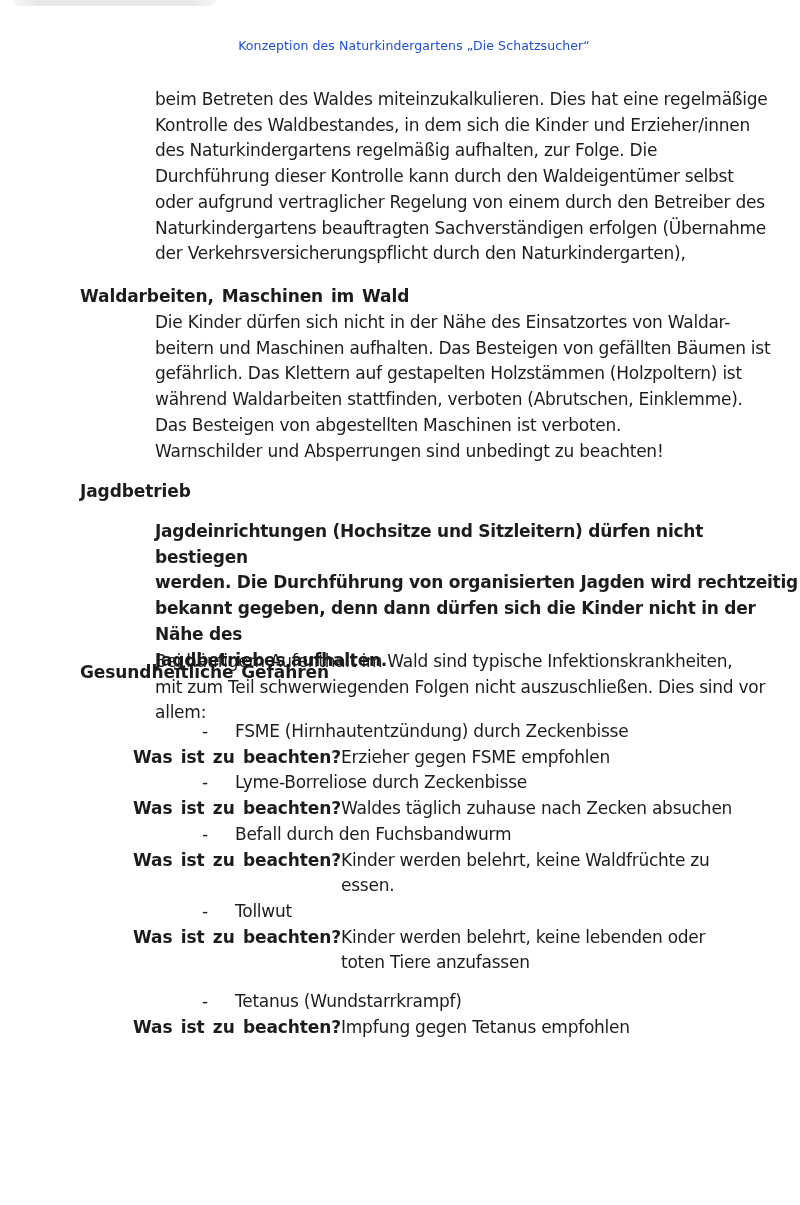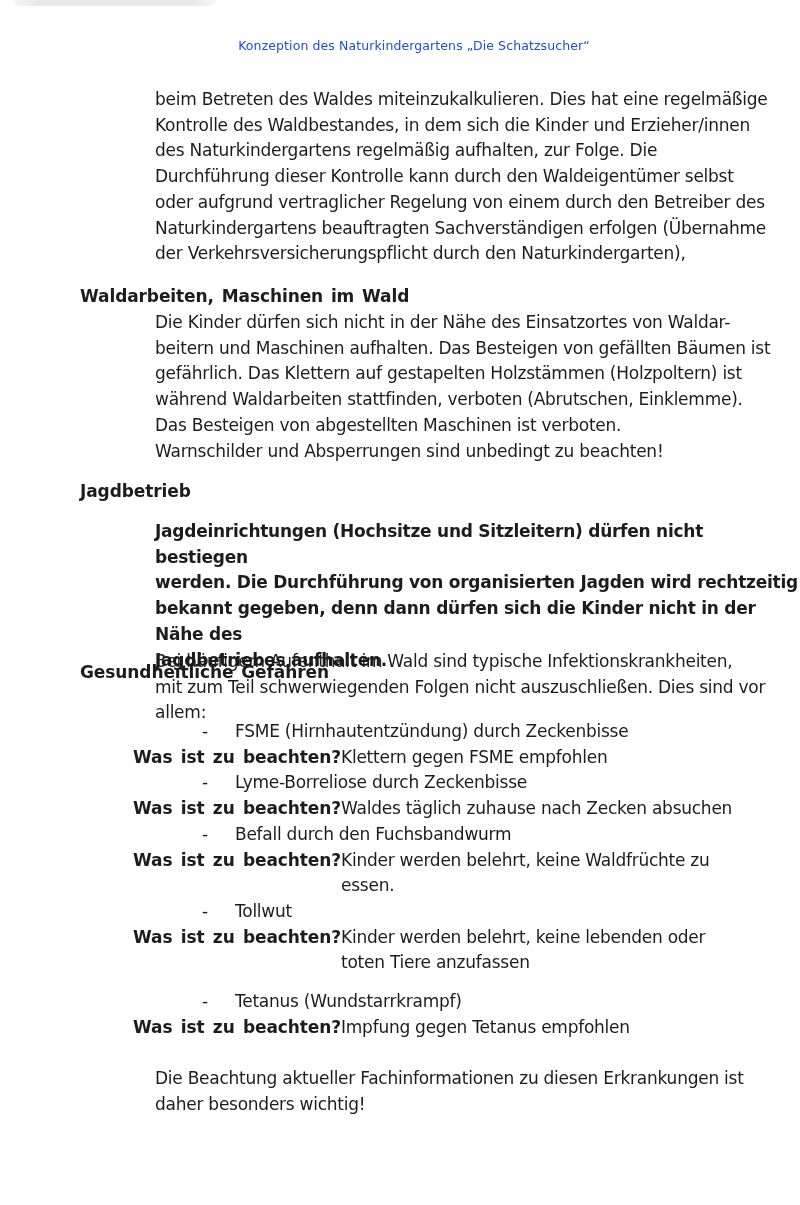--- a/index.html
+++ b/index.html
@@ -122,21 +122,21 @@
 allem:</div>
 
   <div class="hazard-list">
 
     <div class="bullet-row">
       <span class="bullet-dash">-</span>
       <span>FSME (Hirnhautentzündung) durch Zeckenbisse</span>
     </div>
     <div class="qa-row">
       <span class="q-label">Was ist zu beachten?</span>
-      <span class="answer">Klettern gegen FSME empfohlen</span>
+      <span class="answer">Erzieher gegen FSME empfohlen</span>
     </div>
 
     <div class="bullet-row">
       <span class="bullet-dash">-</span>
       <span>Lyme-Borreliose durch Zeckenbisse</span>
     </div>
     <div class="qa-row">
       <span class="q-label">Was ist zu beachten?</span>
       <span class="answer">Waldes täglich zuhause nach Zecken absuchen</span>
     </div>
@@ -167,16 +167,14 @@
       <span class="bullet-dash">-</span>
       <span>Tetanus (Wundstarrkrampf)</span>
     </div>
     <div class="qa-row">
       <span class="q-label">Was ist zu beachten?</span>
       <span class="answer">Impfung gegen Tetanus empfohlen</span>
     </div>
 
   </div>
 
-  <div class="textblock indent" style="top:1066px;">Die Beachtung aktueller Fachinformationen zu diesen Erkrankungen ist
-daher besonders wichtig!</div>
 
 </div>
 
 </body></html>

